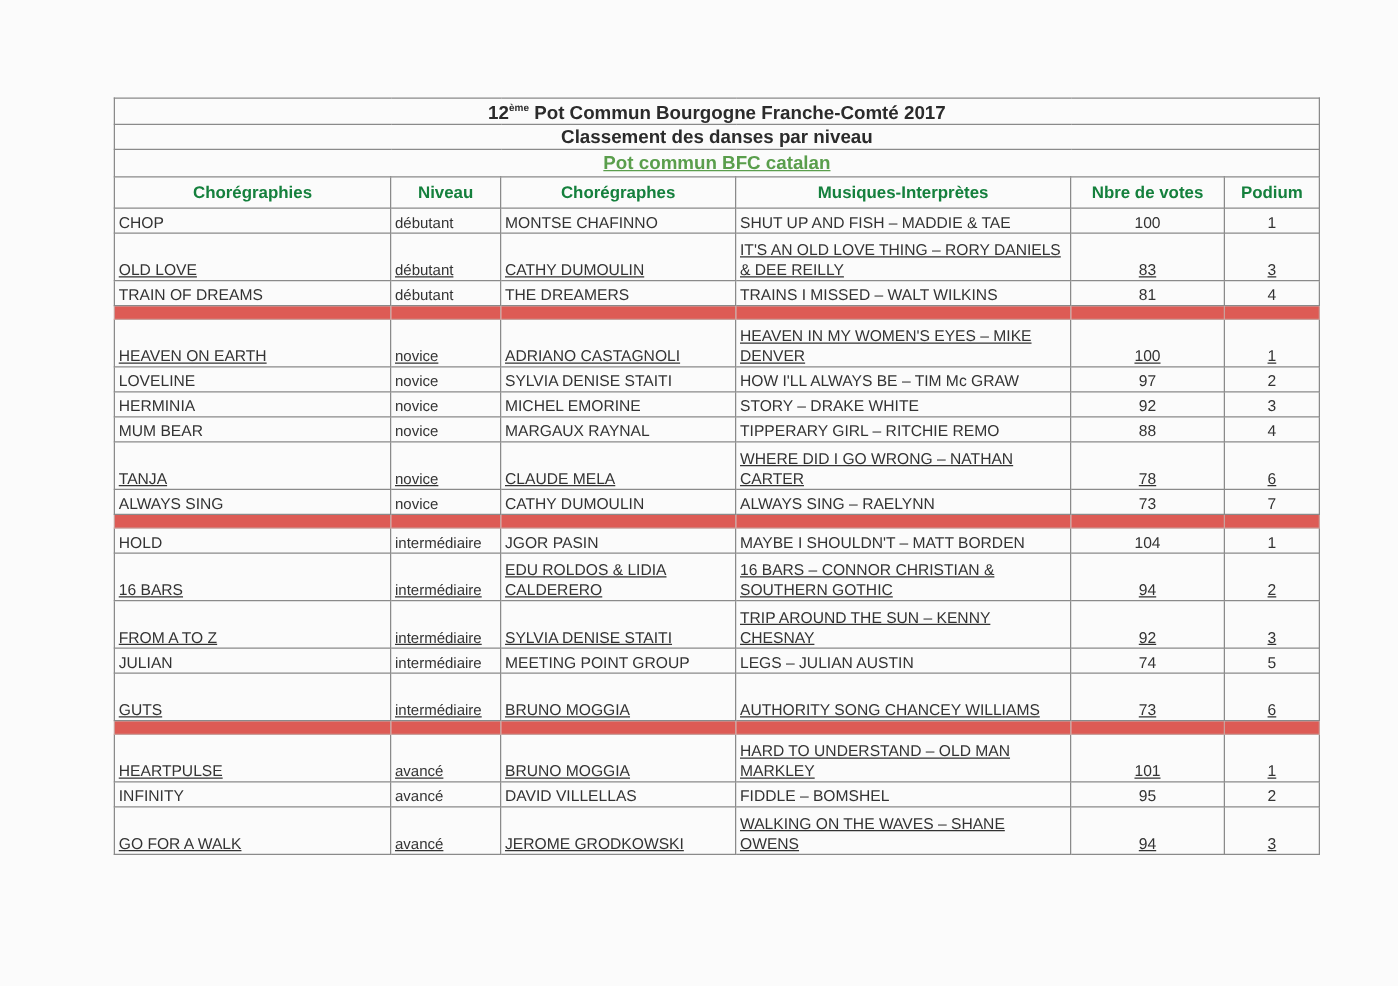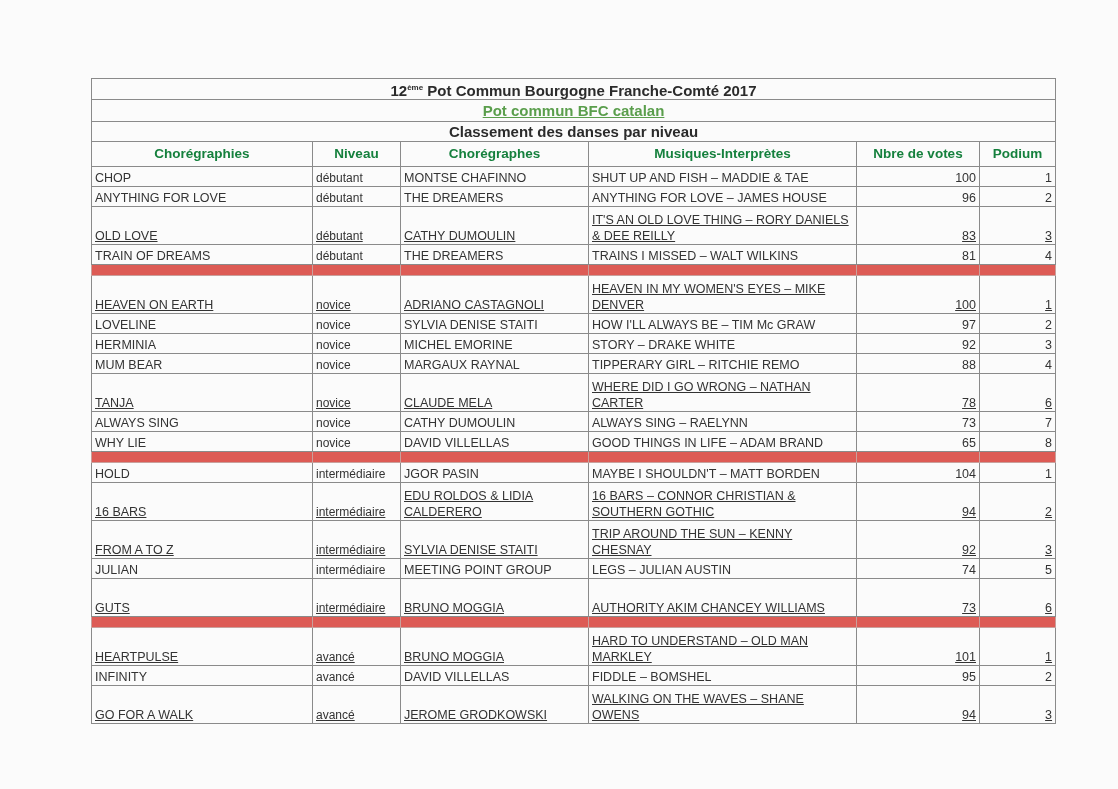--- a/index.html
+++ b/index.html
@@ -56,70 +56,62 @@
     color: #15803d;
   }
   tr.single td { height: 19px; }
   tr.double td { height: 37px; text-decoration: underline; }
   tr.sep td {
     height: 10px;
     background: #dd5b55;
     border-color: #c9a09c;
     padding: 0;
   }
-  td.num { text-align: right; }
+  td.num { text-align: center; }
   td.lvl { font-size: 12px; }
 </style>
 </head>
 <body>
 
 <div class="page">
   <table>
     <colgroup>
       <col style="width:221px">
       <col style="width:88px">
       <col style="width:188px">
       <col style="width:268px">
       <col style="width:123px">
       <col style="width:76px">
     </colgroup>
     <tbody id="tbody">
       <tr class="title-row t1">
         <td colspan="6"><span>12</span><span class="sup">ème</span><span> Pot Commun Bourgogne Franche-Comté 2017</span></td>
       </tr>
+      <tr class="title-row t2">
+        <td colspan="6">Classement des danses par niveau</td>
+      </tr>
       <tr class="title-row t3">
         <td colspan="6"><span class="subtitle-green">Pot commun BFC catalan</span></td>
-      </tr>
-      <tr class="title-row t2">
-        <td colspan="6">Classement des danses par niveau</td>
       </tr>
       <tr>
         <th>Chorégraphies</th>
         <th>Niveau</th>
         <th>Chorégraphes</th>
         <th>Musiques-Interprètes</th>
         <th>Nbre de votes</th>
         <th>Podium</th>
       </tr>
     <tr class="single">
           <td>CHOP</td>
           <td class="lvl">débutant</td>
           <td>MONTSE CHAFINNO</td>
           <td>SHUT UP AND FISH – MADDIE &amp; TAE</td>
           <td class="num">100</td>
           <td class="num">1</td>
         </tr>
-        <tr class="single">
-          <td>ANYTHING  FOR  LOVE</td>
-          <td class="lvl">débutant</td>
-          <td>THE DREAMERS</td>
-          <td>ANYTHING FOR LOVE – JAMES HOUSE</td>
-          <td class="num">96</td>
-          <td class="num">2</td>
-        </tr>
         <tr class="double">
           <td>OLD LOVE</td>
           <td class="lvl">débutant</td>
           <td>CATHY DUMOULIN</td>
           <td>IT'S AN OLD LOVE THING – RORY DANIELS &amp; DEE REILLY</td>
           <td class="num">83</td>
           <td class="num">3</td>
         </tr>
         <tr class="single">
           <td>TRAIN  OF  DREAMS</td>
@@ -178,28 +170,20 @@
           <td class="num">6</td>
         </tr>
         <tr class="single">
           <td>ALWAYS SING</td>
           <td class="lvl">novice</td>
           <td>CATHY DUMOULIN</td>
           <td>ALWAYS SING – RAELYNN</td>
           <td class="num">73</td>
           <td class="num">7</td>
         </tr>
-        <tr class="single">
-          <td>WHY LIE</td>
-          <td class="lvl">novice</td>
-          <td>DAVID VILLELLAS</td>
-          <td>GOOD THINGS IN LIFE – ADAM BRAND</td>
-          <td class="num">65</td>
-          <td class="num">8</td>
-        </tr>
         <tr class="sep">
           <td></td>
           <td></td>
           <td></td>
           <td></td>
           <td></td>
           <td></td>
         </tr>
         <tr class="single">
           <td>HOLD</td>
@@ -230,21 +214,21 @@
           <td class="lvl">intermédiaire</td>
           <td>MEETING POINT GROUP</td>
           <td>LEGS – JULIAN AUSTIN</td>
           <td class="num">74</td>
           <td class="num">5</td>
         </tr>
         <tr class="double">
           <td>GUTS</td>
           <td class="lvl">intermédiaire</td>
           <td>BRUNO MOGGIA</td>
-          <td>AUTHORITY AKIM  CHANCEY WILLIAMS</td>
+          <td>AUTHORITY SONG  CHANCEY WILLIAMS</td>
           <td class="num">73</td>
           <td class="num">6</td>
         </tr>
         <tr class="sep">
           <td></td>
           <td></td>
           <td></td>
           <td></td>
           <td></td>
           <td></td>

